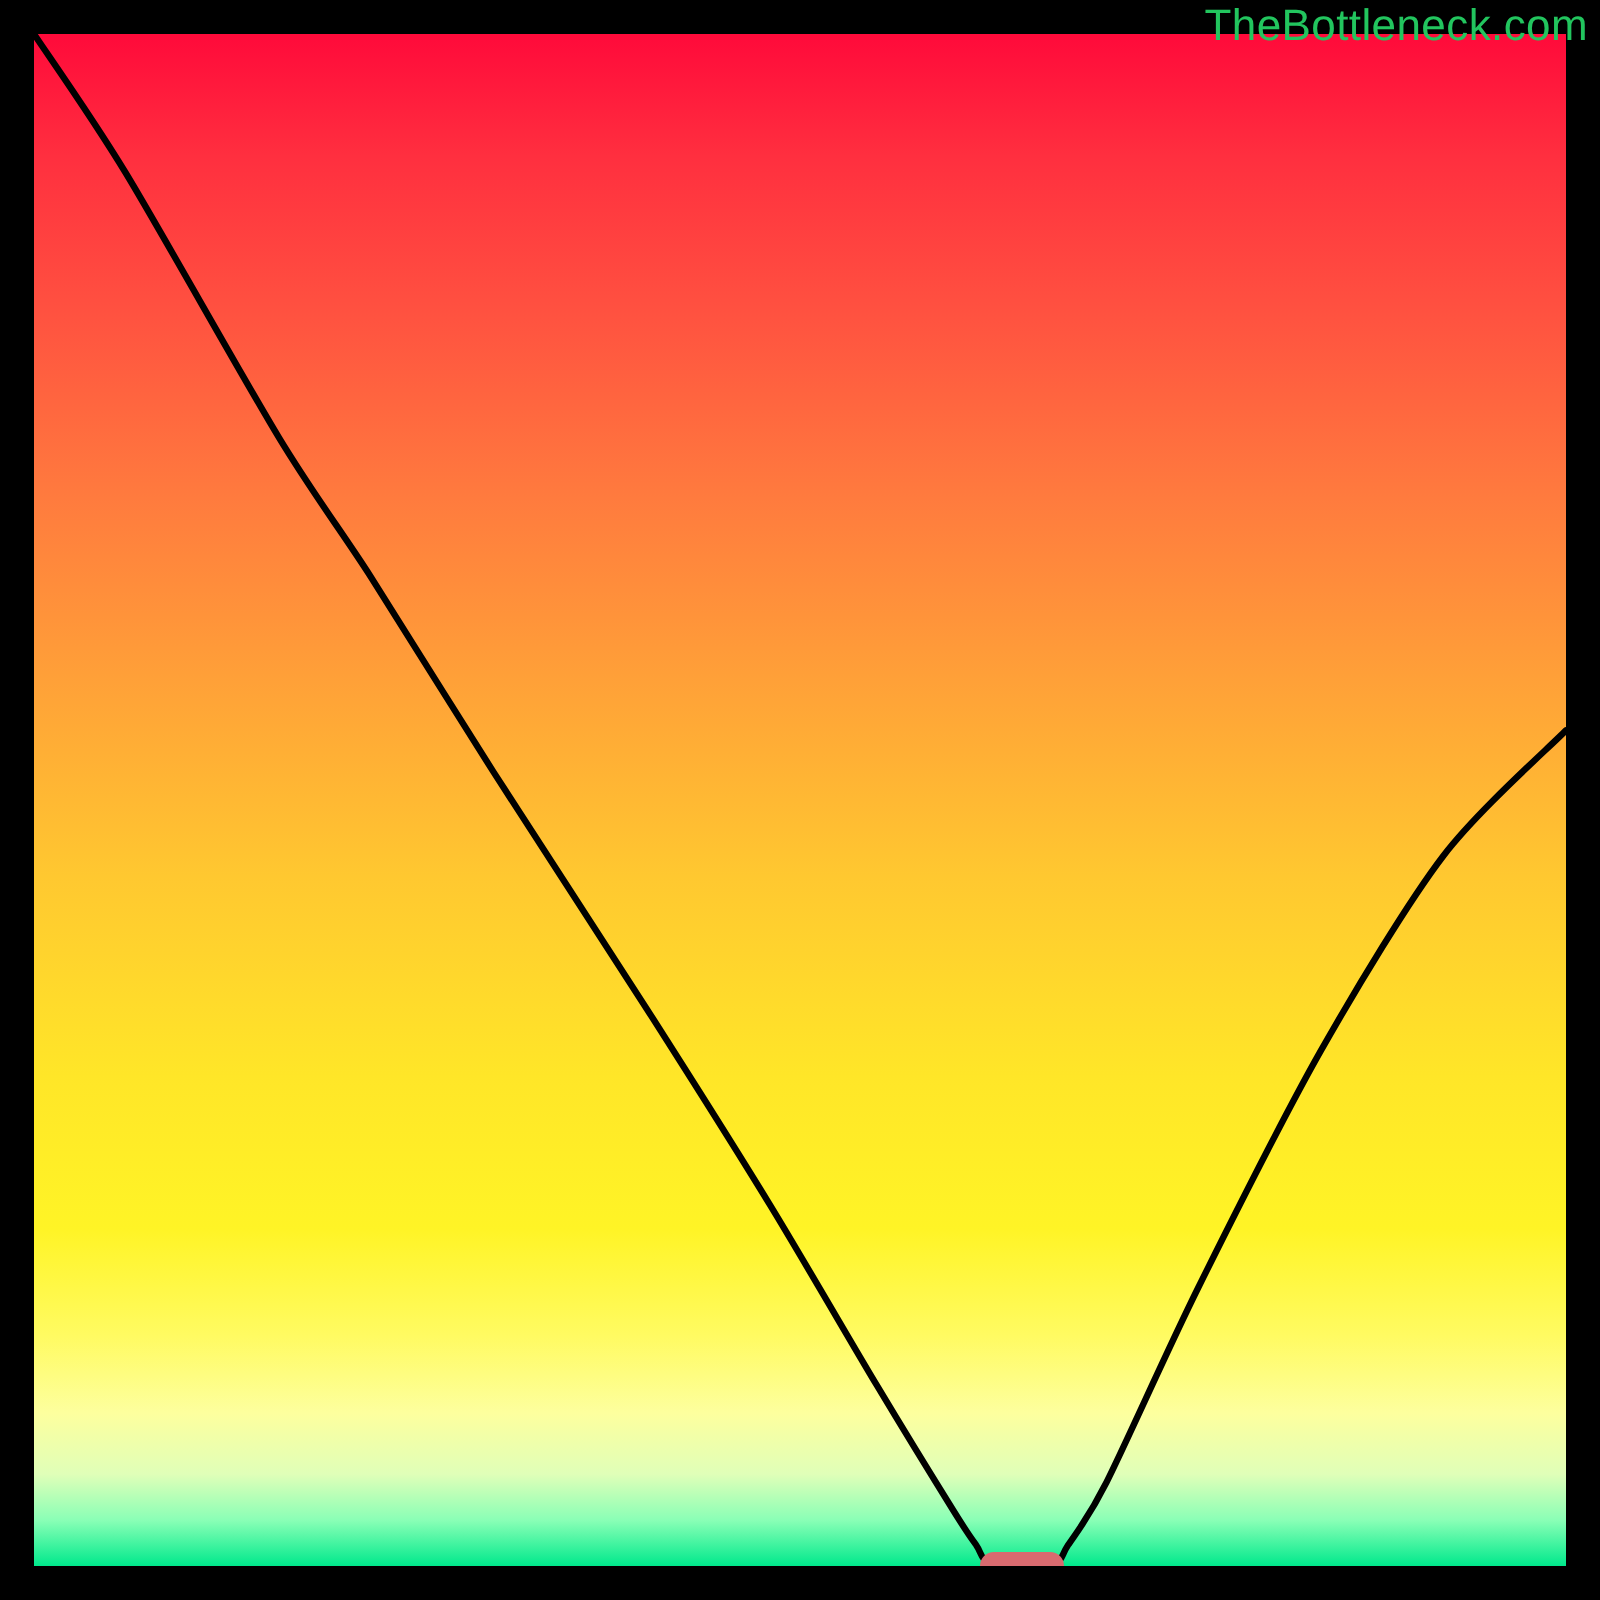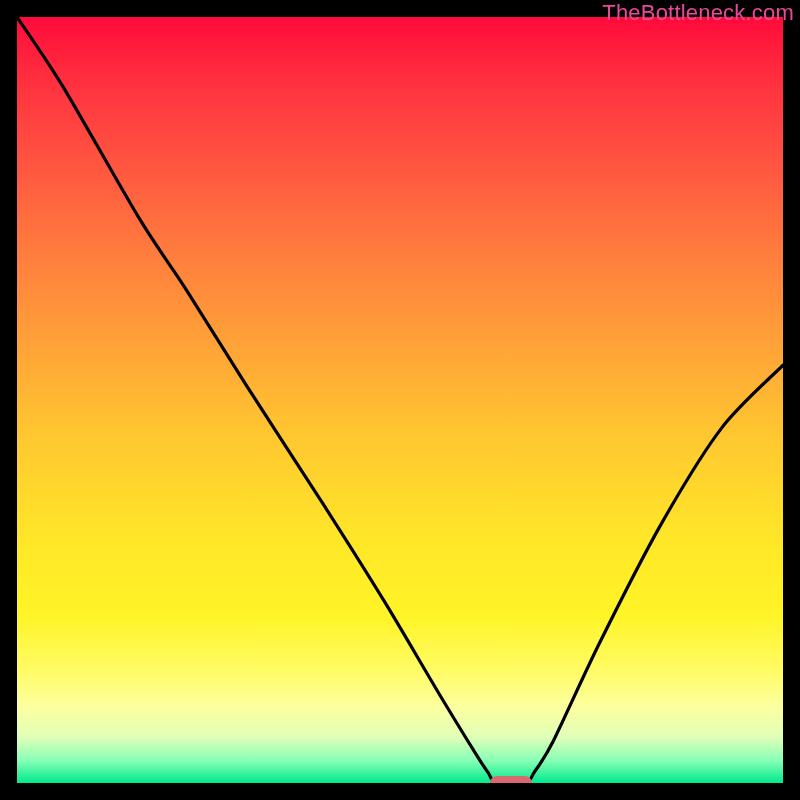--- a/index.html
+++ b/index.html
@@ -52,21 +52,21 @@
     width: 42px;
     height: 14px;
     border-radius: 7px;
     background: #d86a6f;
     transform: translate(-50%, -50%);
   }
   .watermark {
     position: absolute;
     top: 0px;
     right: 6px;
-    color: #ec4899;
+    color: #22c55e;
     font-family: Arial, Helvetica, sans-serif;
     font-size: 22px;
     font-weight: 400;
     letter-spacing: 0.2px;
     z-index: 5;
     user-select: none;
   }
 </style>
 </head>
 <body>

